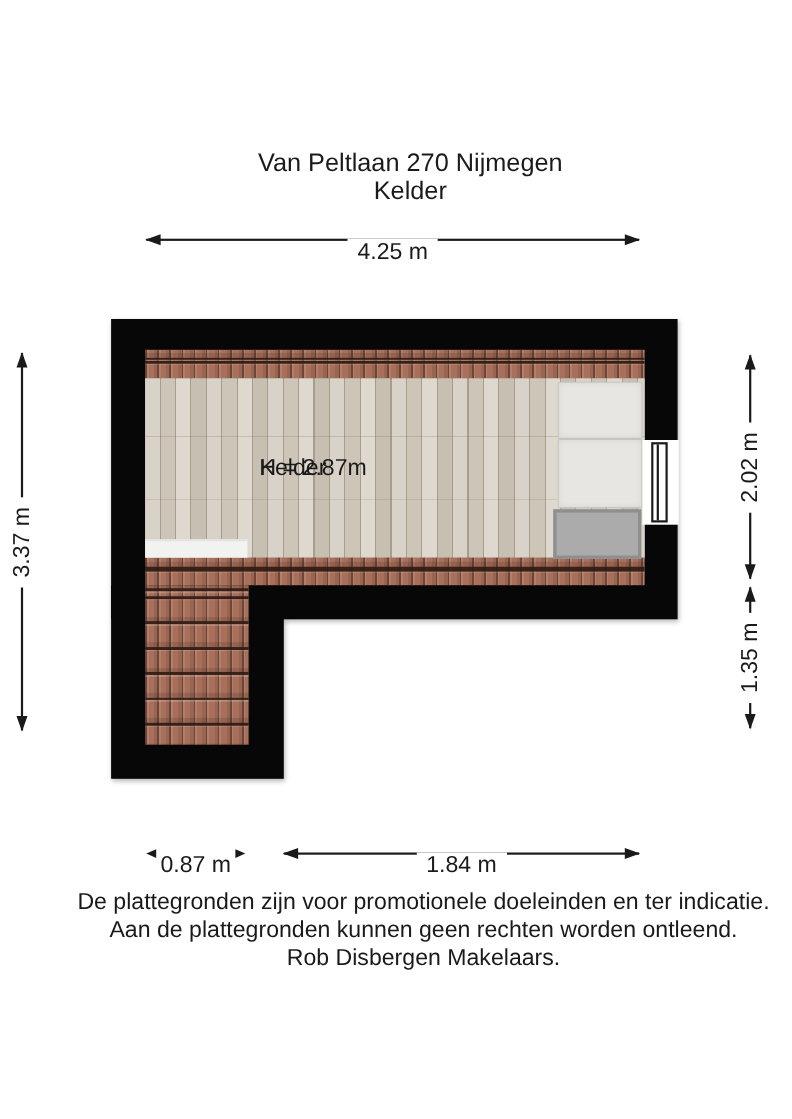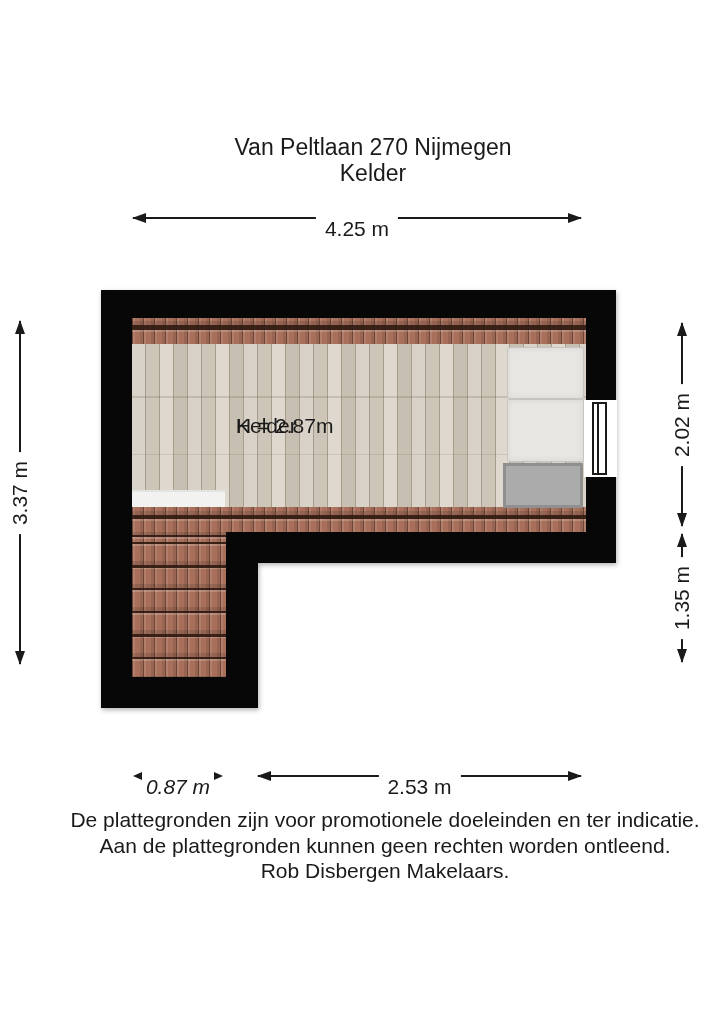--- a/index.html
+++ b/index.html
@@ -24,21 +24,21 @@
   .dim-h{height:0;}
   .dim-h .ln{position:absolute;left:1px;right:1px;top:-0.75px;height:1.5px;background:var(--text);}
   .dim-h .ah{position:absolute;width:0;height:0;top:-5.5px;
              border-top:5.5px solid transparent;border-bottom:5.5px solid transparent;}
   .dim-h .ah-l{left:0;border-right:14px solid var(--text);}
   .dim-h .ah-r{right:0;border-left:14px solid var(--text);}
   .dim-h .lbl{left:50%;top:0;transform:translate(-50%,-50%);padding:0 9px;margin-top:11px;}
   .dim-h.small .ah{top:-4.5px;border-top-width:4.5px;border-bottom-width:4.5px;}
   .dim-h.small .ah-l{border-right-width:9px;}
   .dim-h.small .ah-r{border-left-width:9px;}
-  .dim-h.small .lbl{padding:0 3px;font-style:italic;}
+  .dim-h.small .lbl{padding:0 3px;}
   .dim-v{width:0;}
   .dim-v .ln{position:absolute;top:1px;bottom:1px;left:-0.75px;width:1.5px;background:var(--text);}
   .dim-v .ah{position:absolute;width:0;height:0;left:-5.5px;
              border-left:5.5px solid transparent;border-right:5.5px solid transparent;}
   .dim-v .ah-t{top:0;border-bottom:14px solid var(--text);}
   .dim-v .ah-b{bottom:0;border-top:14px solid var(--text);}
   .dim-v .lbl{top:50%;left:0;transform:translate(-50%,-50%) rotate(-90deg);padding:0 9px;}
 
   #dim-top{left:132px;top:218px;width:450px;}
   #dim-bottom-right{left:257px;top:776px;width:325px;}
@@ -144,21 +144,21 @@
   <div class="dim dim-h small" id="dim-bottom-left">
     <span class="ah ah-l"></span>
     <span class="ah ah-r"></span>
     <span class="lbl">0.87 m</span>
   </div>
 
   <div class="dim dim-h" id="dim-bottom-right">
     <span class="ln"></span>
     <span class="ah ah-l"></span>
     <span class="ah ah-r"></span>
-    <span class="lbl">2.53 m</span>
+    <span class="lbl">1.84 m</span>
   </div>
 
   <div class="plan">
     <div class="walls">
       <div class="wall-a"></div>
       <div class="wall-b"></div>
     </div>
     <div class="tiles strip-top"></div>
     <div class="wood floor"></div>
     <div class="tiles strip-bottom"></div>

